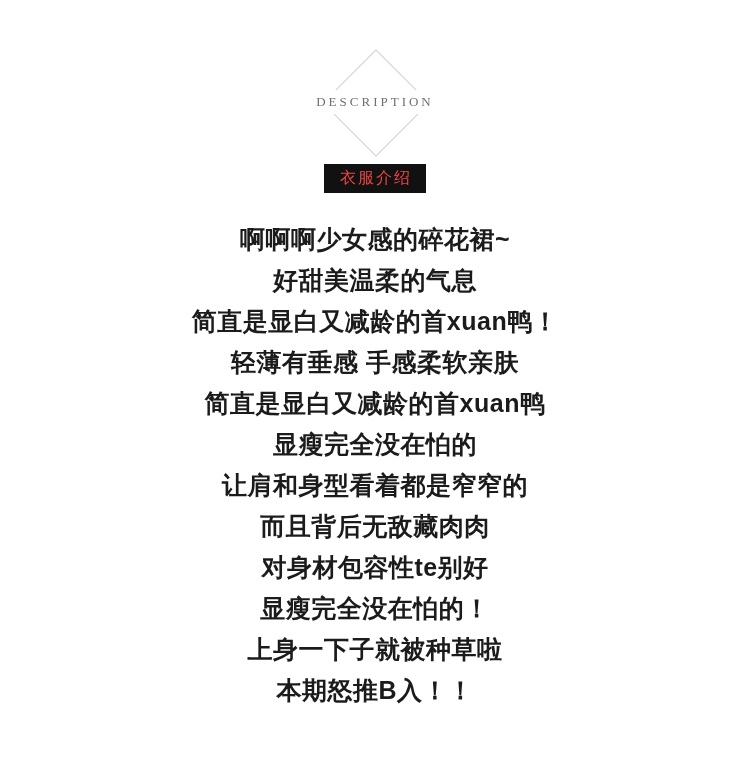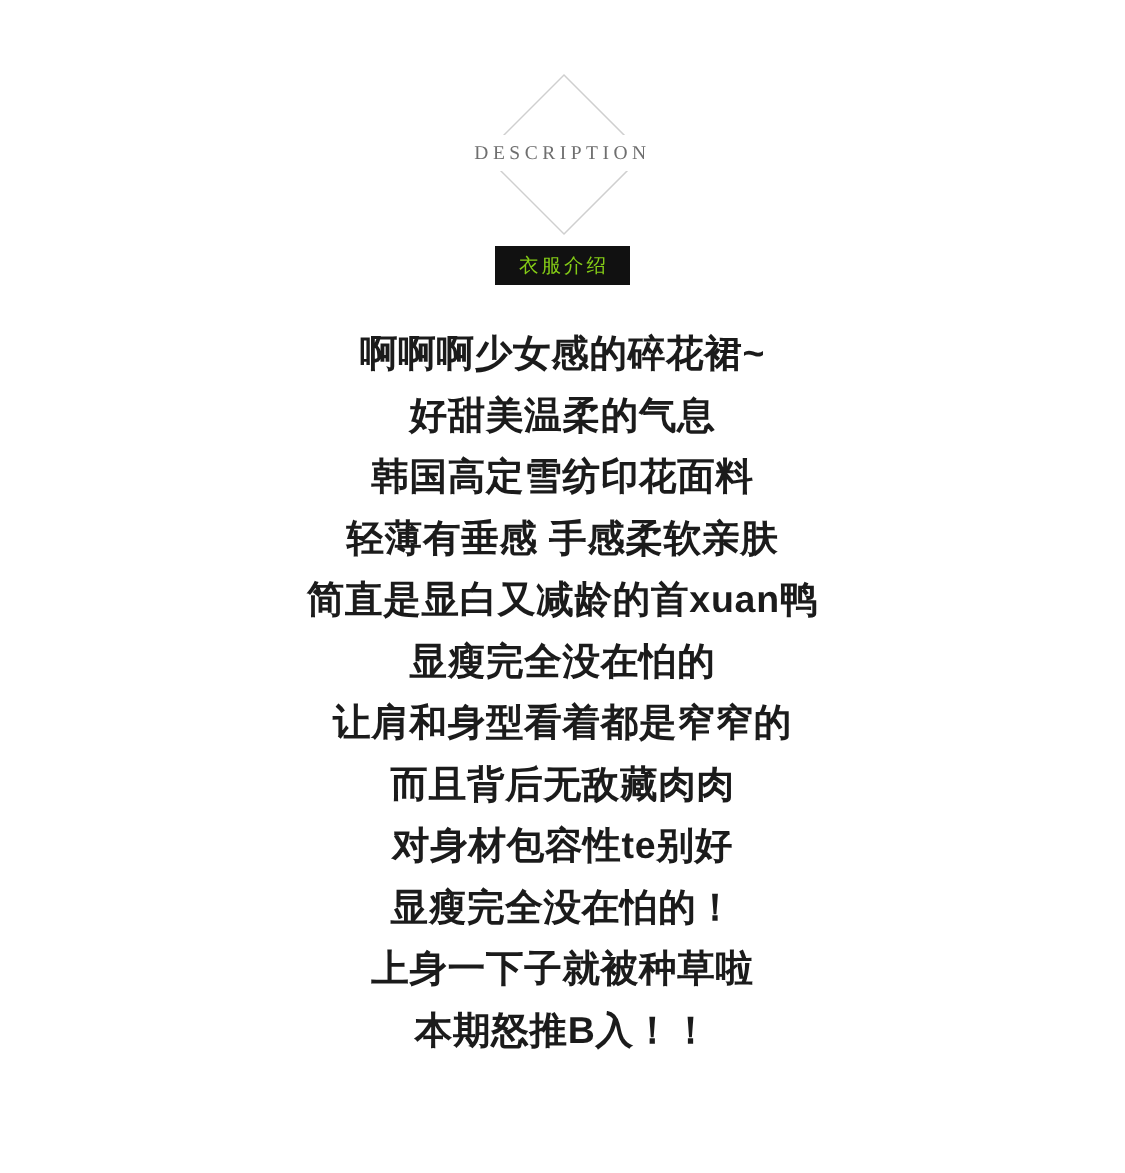--- a/index.html
+++ b/index.html
@@ -55,22 +55,22 @@
     font-size: 13px;
     letter-spacing: 3px;
     color: #6f6f6f;
     white-space: nowrap;
   }
 
   
   .badge {
     margin-top: 12px;
     background: #111111;
-    color: #84cc16;
-    font-size: 13px;
+    color: #ef4444;
+    font-size: 16px;
     letter-spacing: 2px;
     padding: 6px 14px 7px 16px;
     line-height: 1;
     white-space: nowrap;
   }
 
   
   .lines {
     margin-top: 26px;
     width: 100%;
@@ -95,21 +95,21 @@
   <div class="header-ornament">
     <div class="diamond"></div>
     <div class="ornament-label">DESCRIPTION</div>
   </div>
 
   <div class="badge">衣服介绍</div>
 
   <div class="lines">
     <div class="line">啊啊啊少女感的碎花裙~</div>
     <div class="line">好甜美温柔的气息</div>
-    <div class="line">韩国高定雪纺印花面料</div>
+    <div class="line">简直是显白又减龄的首xuan鸭！</div>
     <div class="line">轻薄有垂感 手感柔软亲肤</div>
     <div class="line">简直是显白又减龄的首xuan鸭</div>
     <div class="line">显瘦完全没在怕的</div>
     <div class="line">让肩和身型看着都是窄窄的</div>
     <div class="line">而且背后无敌藏肉肉</div>
     <div class="line">对身材包容性te别好</div>
     <div class="line">显瘦完全没在怕的！</div>
     <div class="line">上身一下子就被种草啦</div>
     <div class="line">本期怒推B入！！</div>
   </div>

